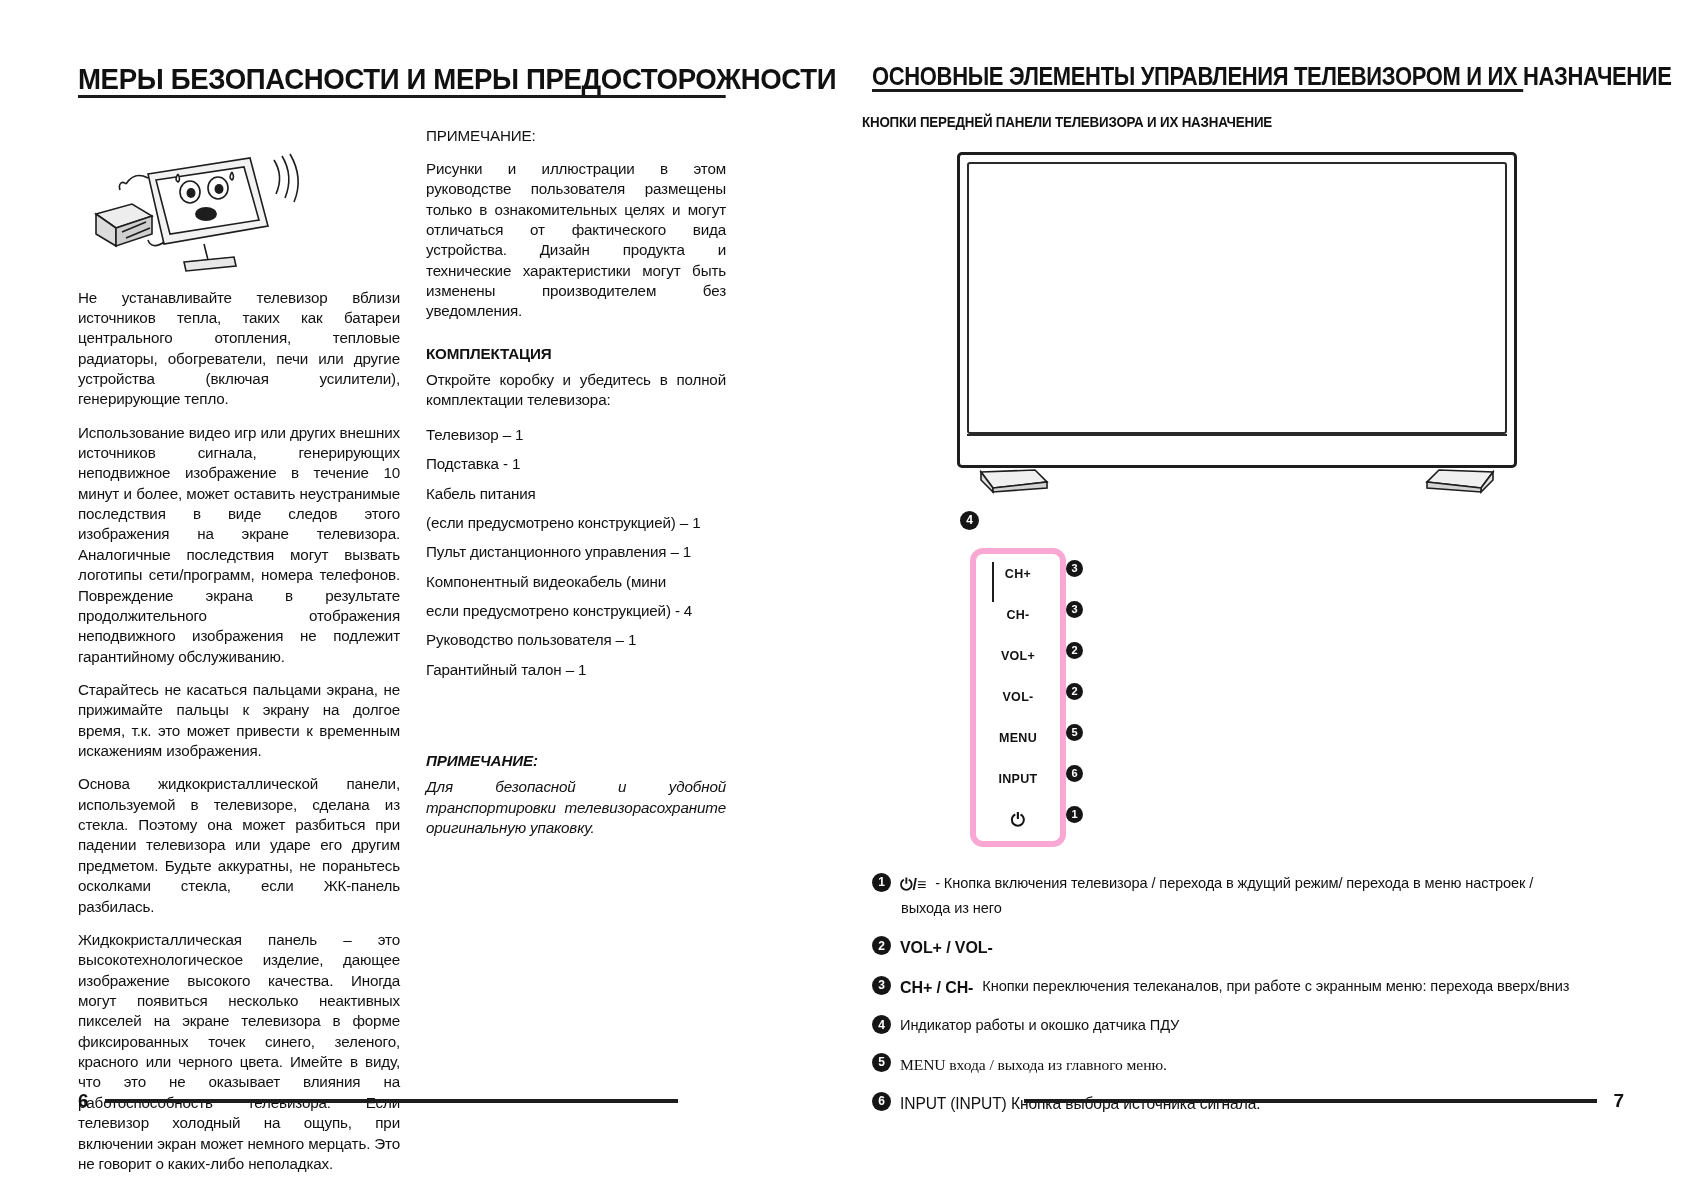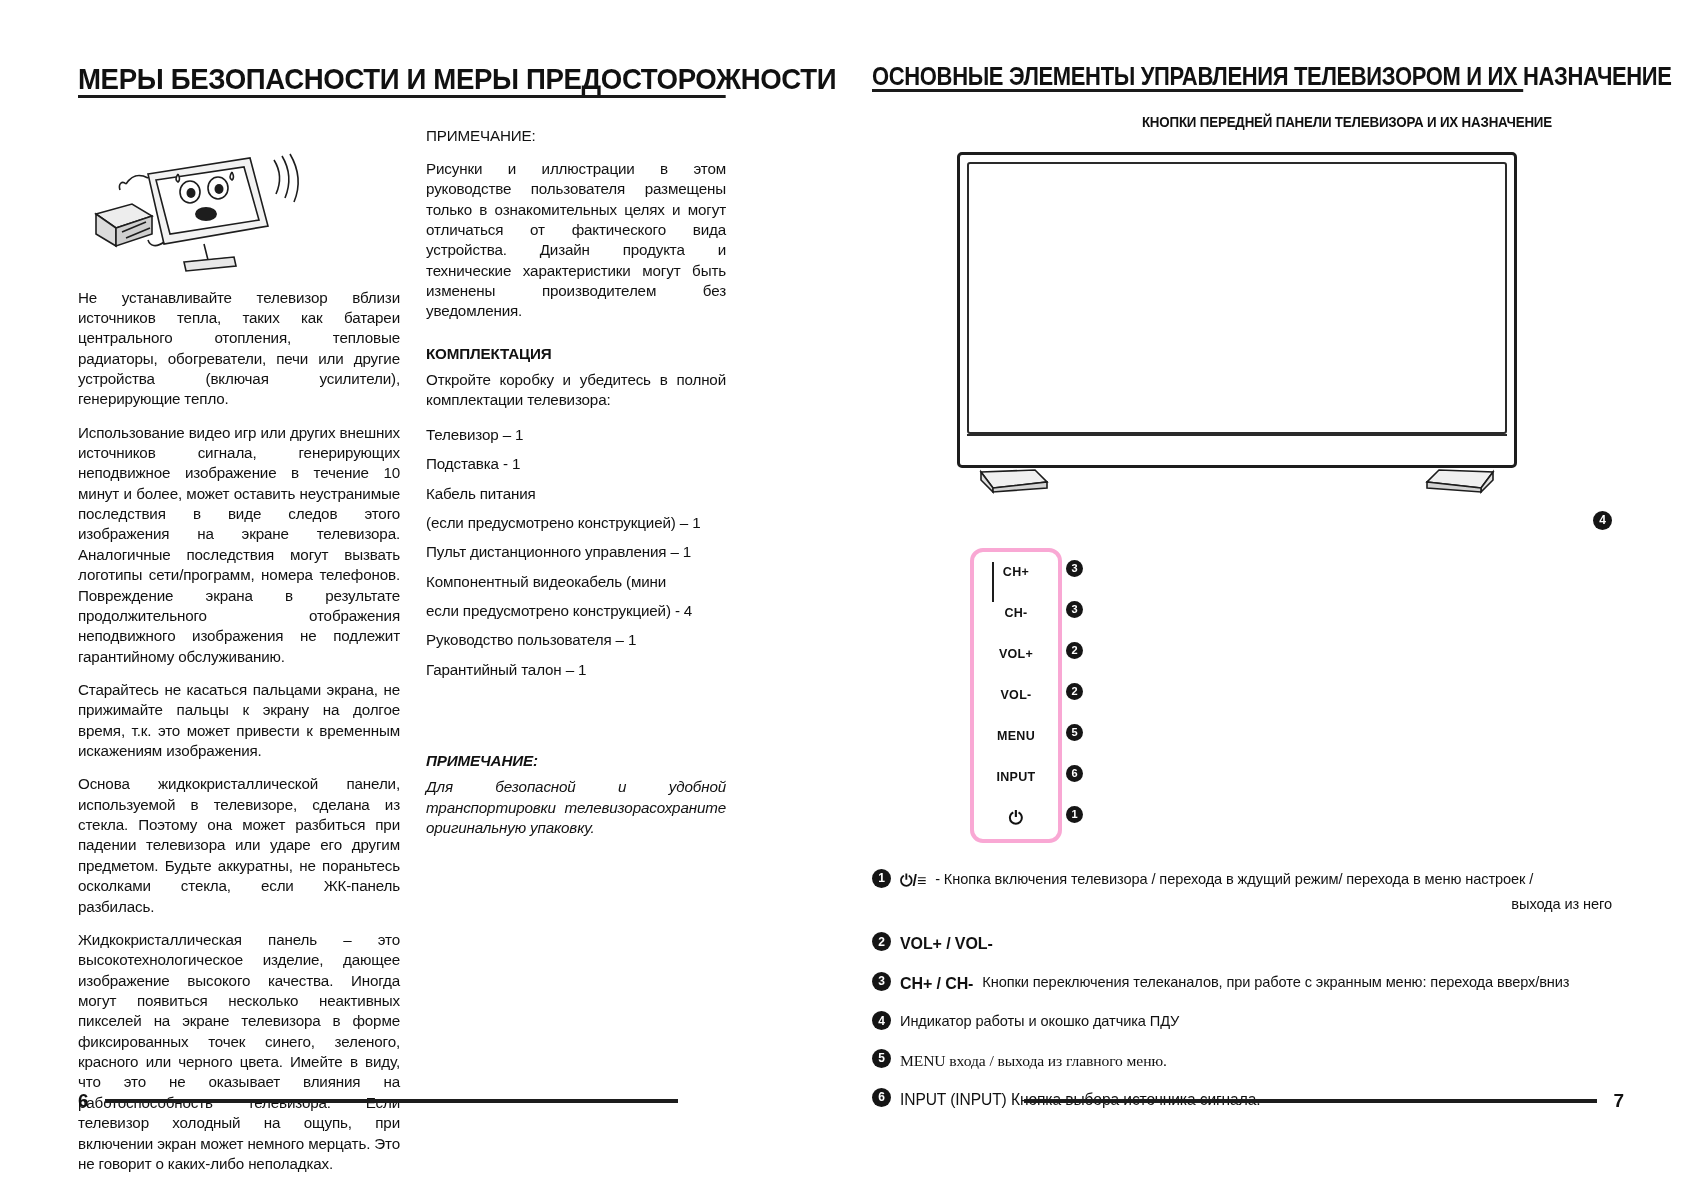--- a/index.html
+++ b/index.html
@@ -21,21 +21,21 @@
     inset: 0;
     display: flex;
   }
 
   .page {
     position: relative;
     height: 100%;
     box-sizing: border-box;
   }
   .page-left  { width: 842px; padding: 56px 60px 0 78px; }
-  .page-right { width: 842px; padding: 56px 72px 0 20px; text-align: right; }
+  .page-right { width: 842px; padding: 56px 72px 0 20px; }
 
   
   .h1 {
     font-size: 30px;
     font-weight: 700;
     letter-spacing: -0.4px;
     line-height: 1.05;
     color: #111;
     margin: 14px 0 0 0;
     white-space: nowrap;
@@ -161,21 +161,21 @@
   .num.sm { width: 17px; height: 17px; font-size: 11px; }
 
   
   .btnstrip-wrap {
     position: relative;
     margin: 18px 0 0 108px;
     width: 230px;
   }
   .btnstrip {
     width: 84px;
-    border: 4px solid #f9a8d4;
+    border: 6px solid #f9a8d4;
     border-radius: 13px;
     overflow: hidden;
   }
   .btnstrip .b {
     height: 41px;
     display: flex;
     align-items: center;
     justify-content: center;
     font-size: 12.5px;
     font-weight: 700;

